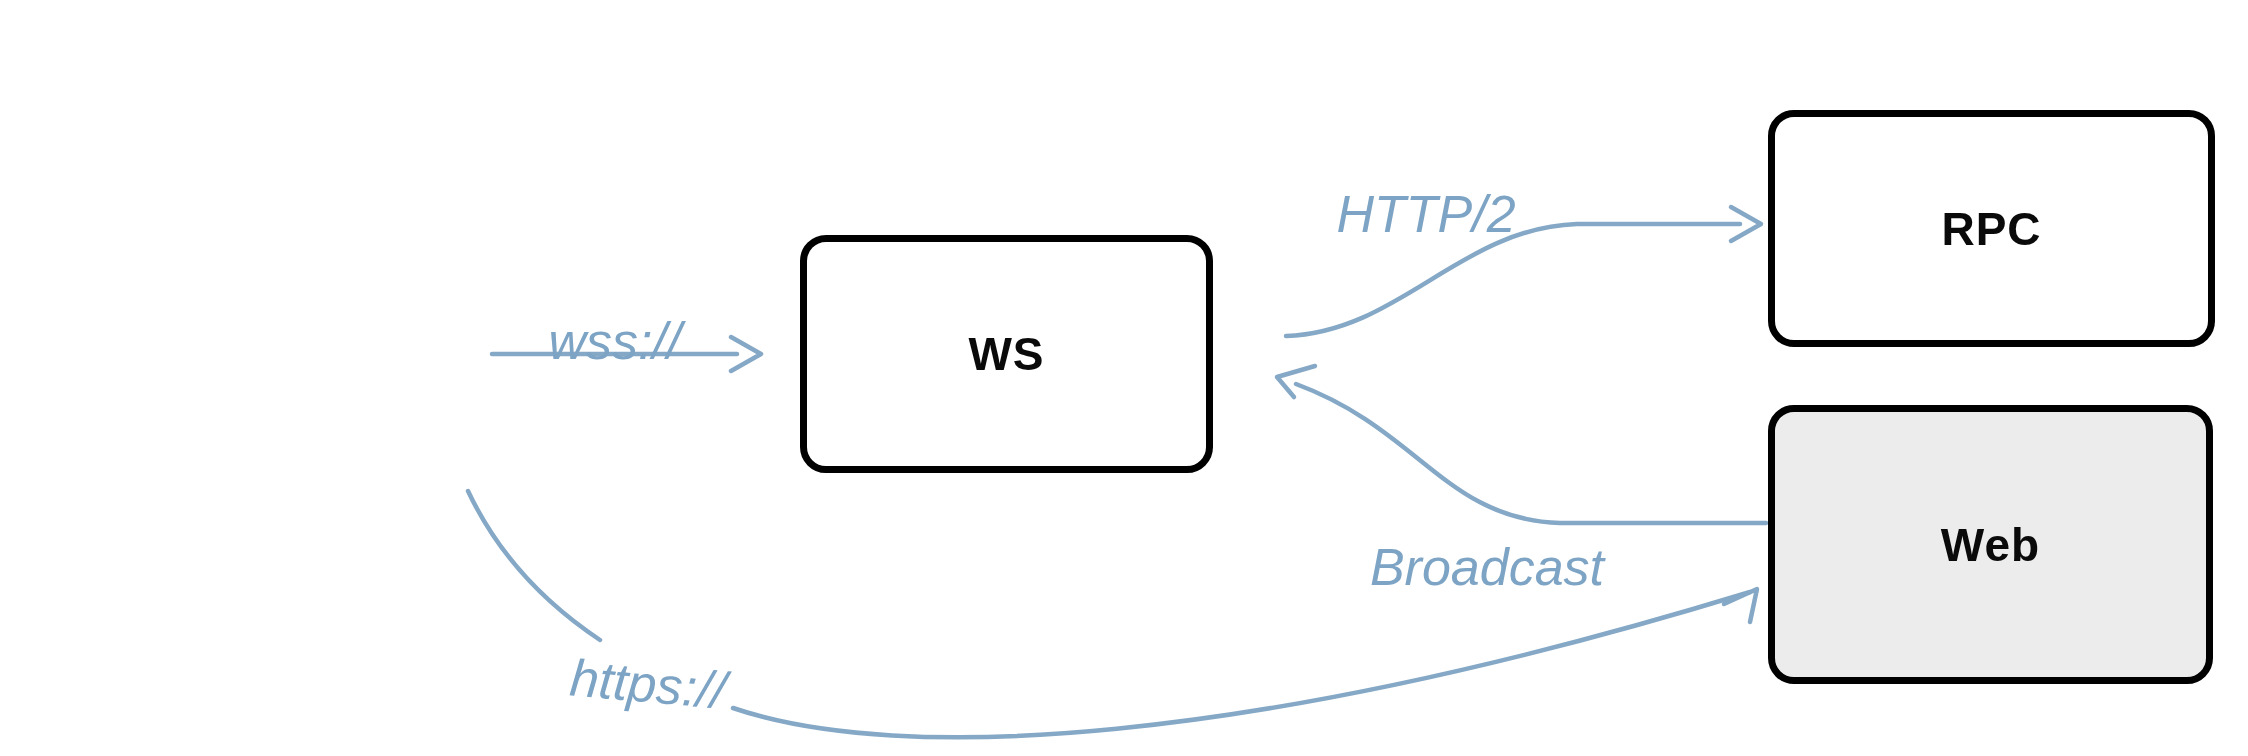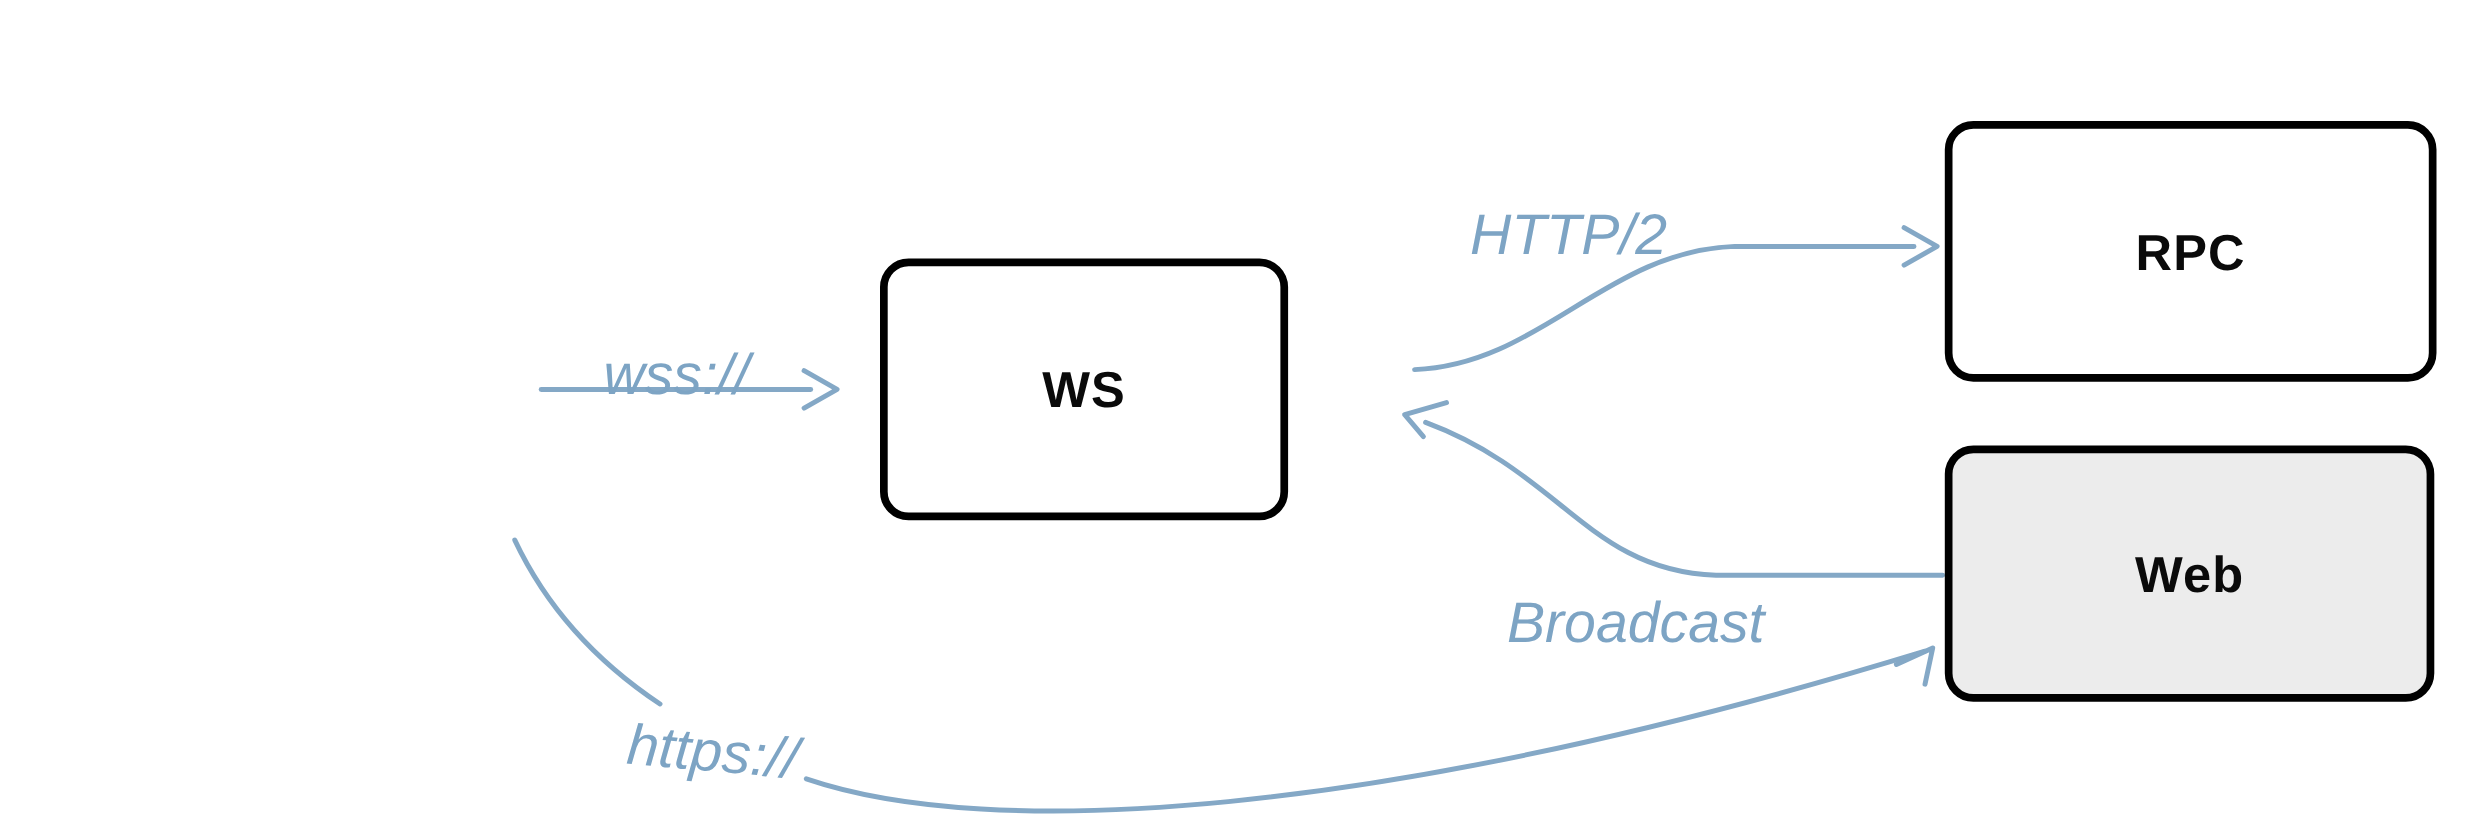--- a/index.html
+++ b/index.html
@@ -30,23 +30,23 @@
     align-items: center;
     justify-content: center;
     font-size: 46px;
     font-weight: 700;
     letter-spacing: 1px;
     color: #0a0a0a;
   }
   .node.gray  { background: #ececec; }
   .node.white { background: #ffffff; }
   .node-clients { left: 8px;    top: 235px; width: 445px; height: 237px; }
-  .node-ws      { left: 800px;  top: 235px; width: 371px; height: 238px; }
+  .node-ws      { left: 800px;  top: 235px; width: 413px; height: 238px; }
   .node-rpc     { left: 1768px; top: 110px; width: 447px; height: 237px; }
-  .node-web     { left: 1768px; top: 405px; width: 445px; height: 233px; }
+  .node-web     { left: 1768px; top: 405px; width: 445px; height: 279px; }
 
   .edge-label, .annotation {
     position: absolute;
     font-style: italic;
     font-size: 52px;
     color: #7da4c4;
     white-space: nowrap;
     transform: translate(-50%, -50%);
   }
   .label-wss       { left: 615px;  top: 309px; margin-top: 32px; }

